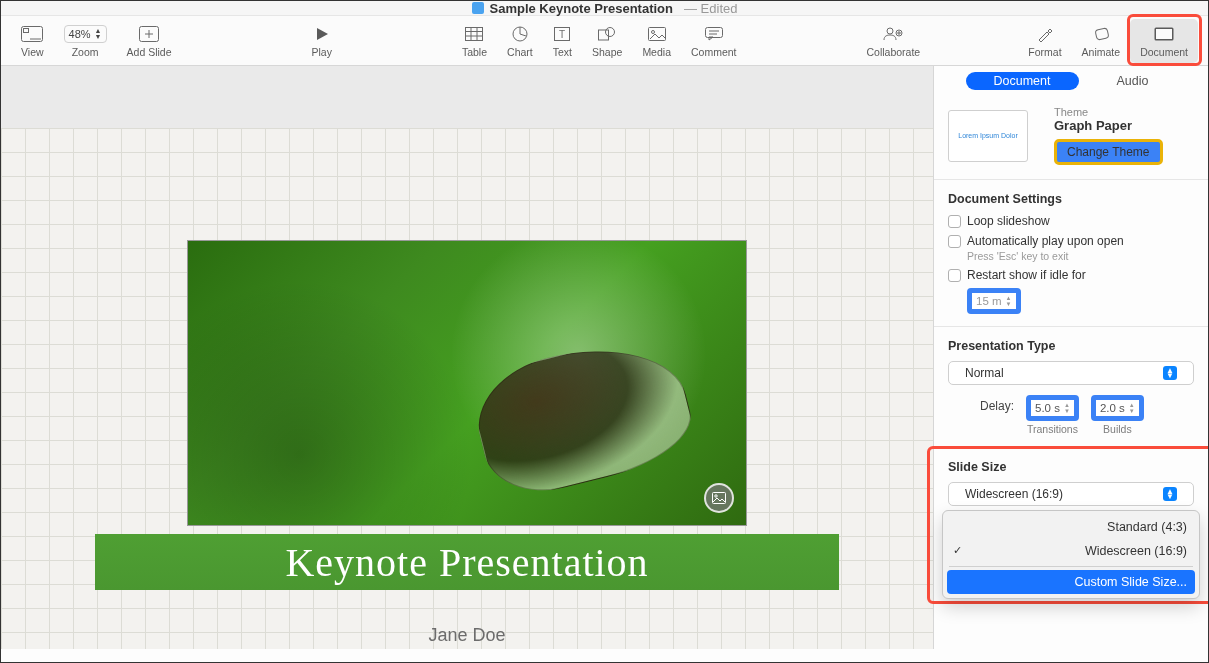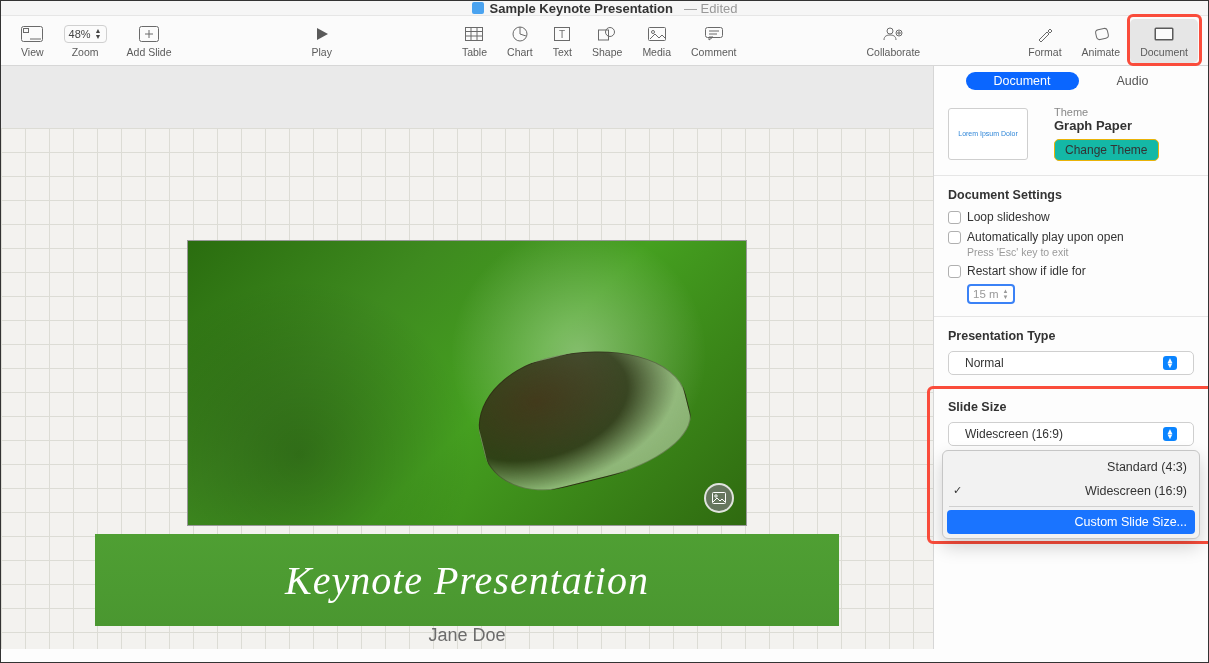--- a/index.html
+++ b/index.html
@@ -21,42 +21,42 @@
 
 .mainrow { display: flex; height: calc(100% - 78px); }
 .canvas-area { flex: 1; background: #eaeaea; position: relative; overflow: hidden; }
 .graphpaper { position: absolute; left: 0; top: 62px; width: 932px; height: 524px; background-color: #f3f2ef; background-image: linear-gradient(#dcdcd5 1px, transparent 1px), linear-gradient(90deg, #dcdcd5 1px, transparent 1px); background-size: 24px 24px; }
 .slide-img { position: absolute; left: 186px; top: 174px; width: 560px; height: 286px; background: linear-gradient(135deg, #2a6d0f 0%, #3e8a1f 30%, #45a020 55%, #2f6a10 100%); border: 1px solid #999; overflow: hidden; }
 .slide-img::before { content: ""; position: absolute; left: 0; top: 0; right: 0; bottom: 0; background:
   radial-gradient(circle at 70% 40%, rgba(255,255,255,0.35), transparent 30%),
   radial-gradient(circle at 20% 75%, rgba(0,0,0,0.25), transparent 35%); }
 .butterfly-wing { position: absolute; left: 290px; top: 110px; width: 210px; height: 130px; background: radial-gradient(ellipse at 30% 30%, rgba(60,38,20,0.85), rgba(40,30,20,0.7) 45%, rgba(240,240,230,0.45) 70%); border-radius: 60% 90% 70% 50% / 70% 80% 50% 60%; transform: rotate(-14deg); border: 1px solid rgba(30,20,10,0.3); }
 .img-placeholder { position: absolute; right: 12px; bottom: 12px; width: 30px; height: 30px; border-radius: 50%; background: rgba(120,120,120,0.75); display: flex; align-items: center; justify-content: center; color: #fff; border: 2px solid rgba(255,255,255,0.8); }
-.title-bar-green { position: absolute; left: 94px; top: 468px; width: 744px; height: 92px; background: linear-gradient(#4f9f33, #4a9730); display: flex; align-items: center; justify-content: center; font-style: italic; }
+.title-bar-green { position: absolute; left: 94px; top: 468px; width: 744px; height: 56px; background: linear-gradient(#4f9f33, #4a9730); display: flex; align-items: center; justify-content: center; }
 .title-bar-green span { font-family: "Brush Script MT", cursive; color: #fff; font-size: 40px; letter-spacing: 1px; }
 .subtitle-block { position: absolute; left: 0; top: 558px; width: 932px; text-align: center; font-family: "Courier New", monospace; color: #6c6c6c; font-size: 18px; line-height: 1.3; }
 
 .inspector { width: 275px; background: #fdfdfd; border-left: 1px solid #d6d6d6; padding: 0; position: relative; font-size: 12px; color: #333; }
 .insp-tabs { display: flex; justify-content: center; gap: 10px; padding: 6px 0; }
 .pill { padding: 2px 28px; border-radius: 999px; font-size: 12.5px; color: #555; }
 .pill.active { background: #0a66ff; color: #fff; }
 
 .theme-row { display: flex; padding: 10px 14px 14px; gap: 26px; border-bottom: 1px solid #e6e6e6; align-items: center; }
 .theme-thumb { width: 80px; height: 52px; background: #fff; border: 1px solid #cfcfcf; border-radius: 3px; display: flex; align-items: center; justify-content: center; color: #2f86d8; font-size: 7px; }
 .theme-meta { flex: 1; }
 .theme-meta .lbl { font-size: 11px; color: #888; }
 .theme-meta .name { font-weight: 600; font-size: 13px; margin-bottom: 6px; }
-.btn { background: #14b8a6; border: 1px solid #eab308; border-radius: 5px; padding: 3px 10px; font-size: 12px; color: #333; }
+.btn { background: #3b82f6; border: 3px solid #eab308; border-radius: 5px; padding: 3px 10px; font-size: 12px; color: #333; }
 
 .section { padding: 12px 14px; border-bottom: 1px solid #e6e6e6; }
 .section h4 { font-size: 12.5px; font-weight: 600; color: #333; margin-bottom: 8px; }
 .chk-row { display: flex; align-items: center; gap: 6px; font-size: 12px; color: #333; margin-bottom: 6px; }
 .chk { width: 13px; height: 13px; border: 1px solid #b0b0b0; border-radius: 3px; background: #fff; }
 .hint { font-size: 10.5px; color: #9a9a9a; margin-left: 19px; margin-top: -4px; margin-bottom: 6px; }
-.stepper { display: inline-flex; align-items: center; border: 2px solid #3b82f6; border-radius: 4px; padding: 2px 4px; font-size: 11.5px; color: #999; background: #fff; }
+.stepper { display: inline-flex; align-items: center; border: 5px solid #3b82f6; border-radius: 4px; padding: 2px 4px; font-size: 11.5px; color: #999; background: #fff; }
 .stepper .arrows { display: flex; flex-direction: column; margin-left: 4px; font-size: 6px; line-height: 6px; color: #999; }
 
 .select { border: 1px solid #cfcfcf; border-radius: 5px; padding: 4px 16px; background: #fff; display: flex; align-items: center; justify-content: space-between; font-size: 12px; color: #333; }
 .select .caret { width: 14px; height: 14px; background: #0a84ff; border-radius: 3px; display: flex; align-items: center; justify-content: center; color: #fff; font-size: 8px; }
 .delay-row { display: flex; align-items: flex-start; gap: 12px; margin-top: 10px; }
 .delay-row .lbl { font-size: 12px; color: #444; margin-top: 4px; }
 .delay-col { text-align: center; }
 .subcap { font-size: 10.5px; color: #7d7d7d; margin-top: 2px; }
 
 .slide-size-section { padding: 12px 14px; position: relative; }
@@ -294,20 +294,43 @@
       <h4>Presentation Type</h4>
       <div class="select">
         <span>Normal</span>
         <span class="caret">
             <span style="display:flex;flex-direction:column;line-height:5px">
               <span>▲</span>
               <span>▼</span>
             </span>
           </span>
       </div>
+      <div class="delay-row">
+        <span class="lbl" style="margin-left:32px">Delay:</span>
+        <div class="delay-col">
+          <span class="stepper" style="color:#555">
+              <span>5.0 s</span>
+              <span class="arrows">
+                <span>▲</span>
+                <span>▼</span>
+              </span>
+            </span>
+          <div class="subcap">Transitions</div>
+        </div>
+        <div class="delay-col">
+          <span class="stepper" style="color:#555">
+              <span>2.0 s</span>
+              <span class="arrows">
+                <span>▲</span>
+                <span>▼</span>
+              </span>
+            </span>
+          <div class="subcap">Builds</div>
+        </div>
+      </div>
     </div>
 
     <div class="slide-size-section">
       <div class="red-box-ss"></div>
       <h4 style="margin-bottom:8px;font-size:12.5px;font-weight:600">Slide Size</h4>
       <div class="select">
         <span>Widescreen (16:9)</span>
         <span class="caret">
             <span style="display:flex;flex-direction:column;line-height:5px">
               <span>▲</span>

